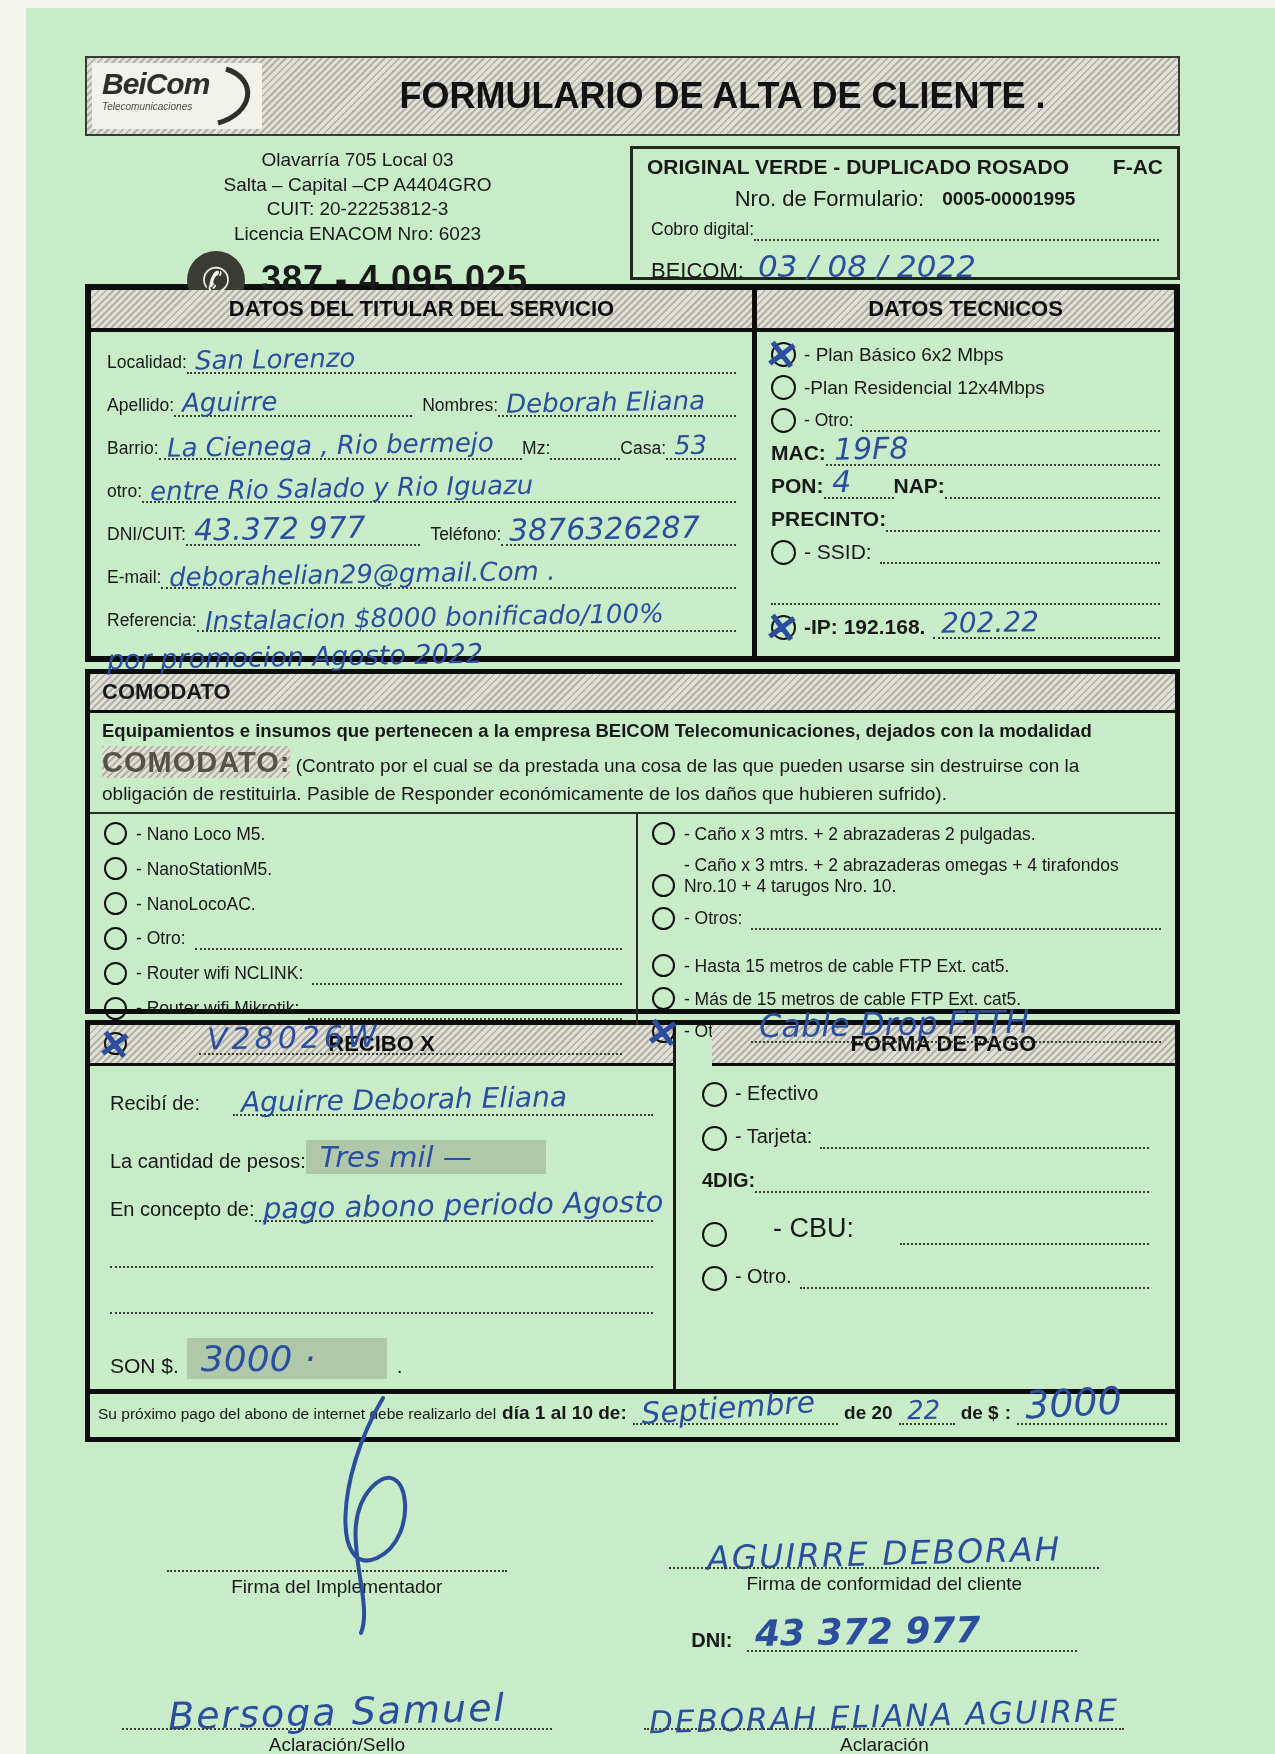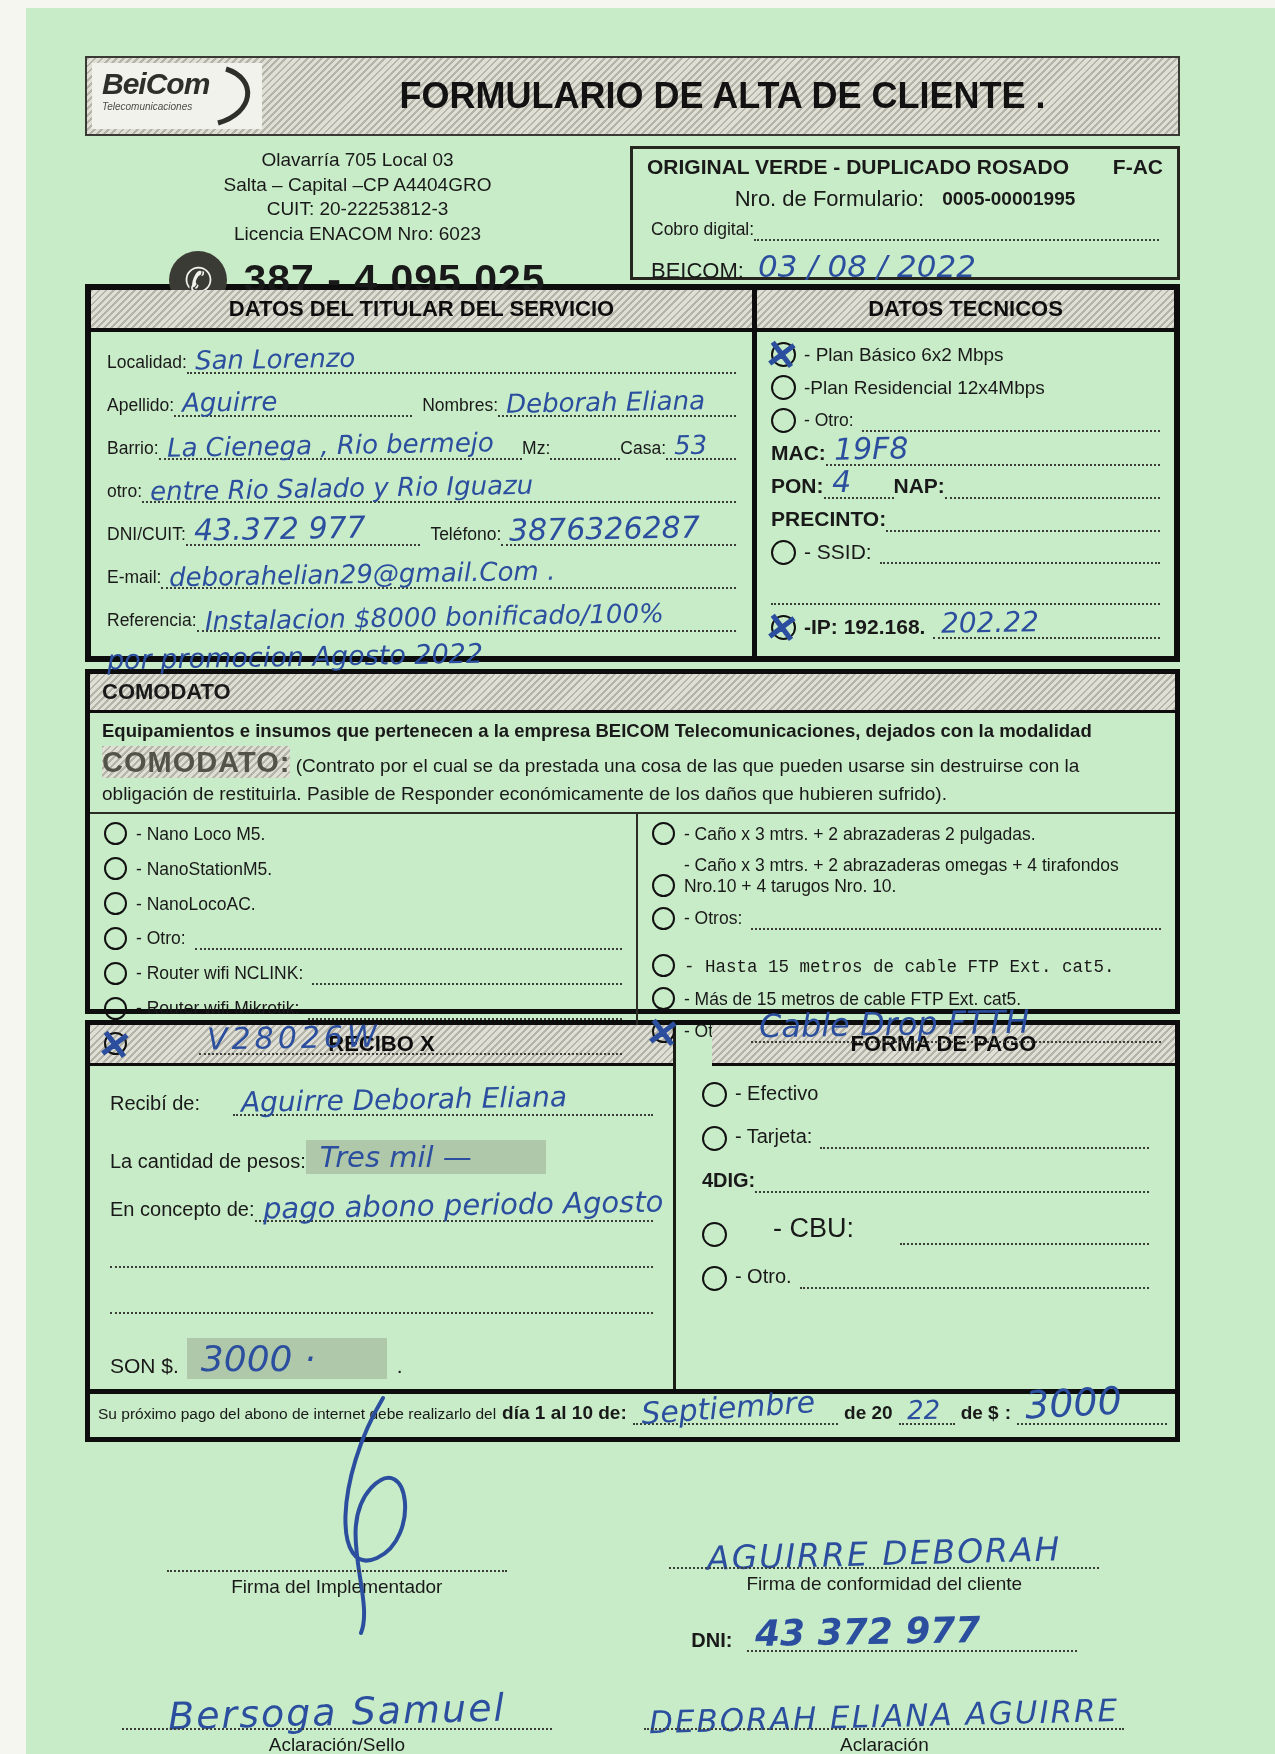--- a/index.html
+++ b/index.html
@@ -16,21 +16,21 @@
   .logo-box { background:#f2f2ec; margin:5px; padding:4px 10px 2px 10px; width:170px; position:relative; }
   .logo-name { font-size:30px; font-weight:bold; font-style:italic; color:#2e2e2a; letter-spacing:-1px; }
   .logo-sub { font-size:10px; font-style:italic; color:#4c4c46; }
   .logo-swoosh { position:absolute; right:2px; top:2px; }
   .form-title { flex:1; display:flex; align-items:center; justify-content:center; font-size:36px; font-weight:bold; color:#121212; }
 
   .info-row { display:flex; margin-top:4px; height:140px; }
   .company-block { width:545px; text-align:center; padding-top:8px; font-size:19px; line-height:1.3; }
   .phone-row { display:flex; align-items:center; justify-content:center; gap:16px; margin-top:4px; }
   .phone-icon { width:58px; height:58px; border-radius:50%; background:#3b3b35; color:#f3f3ee; font-size:34px; display:flex; align-items:center; justify-content:center; }
-  .phone-number { font-size:41px; font-weight:600; letter-spacing:1px; }
+  .phone-number { font-size:36px; font-weight:600; letter-spacing:1px; }
   .meta-box { flex:1; border:3px solid #26261f; margin-top:6px; padding:6px 14px 4px 14px; display:flex; flex-direction:column; gap:7px; }
   .meta-r1 { display:flex; justify-content:space-between; font-weight:bold; font-size:21px; }
   .meta-r2 { display:flex; justify-content:center; gap:18px; font-size:22px; align-items:flex-end; }
   .meta-num { font-weight:bold; font-size:19px; padding-bottom:2px; }
   .meta-r3 { display:flex; font-size:21px; align-items:flex-end; padding:0 4px; }
   .meta-r4 { display:flex; font-size:22px; align-items:flex-end; gap:14px; padding:0 4px; }
 
   
   .frow { display:flex; align-items:flex-end; font-size:17.5px; }
   .lbl { white-space:nowrap; padding-bottom:1px; }
@@ -56,21 +56,21 @@
   .com-head { font-weight:bold; font-size:22px; padding:5px 12px; border-bottom:3px solid #0d0d0d; }
   .com-intro { font-weight:bold; font-size:18.5px; padding:7px 12px 0 12px; }
   .com-def { padding:2px 12px 6px 12px; font-size:19px; line-height:1.3; }
   .com-word { font-weight:bold; font-size:29px; color:#53534a; letter-spacing:1px; }
   .com-grid { display:flex; flex:1; border-top:2px solid #2c2c26; }
   .com-col { padding:8px 14px 4px 14px; display:flex; flex-direction:column; }
   .com-col.l { width:50.5%; border-right:2px solid #2c2c26; gap:12px; }
   .com-col.r { flex:1; gap:10px; }
   .citem { display:flex; align-items:flex-end; gap:9px; font-size:17.5px; }
   .citem .circle { width:23px; height:23px; flex:0 0 23px; }
-  .gap-top { margin-top:14px;font-family:Liberation Mono, monospace; }
+  .gap-top { margin-top:14px; }
 
   
   .recibo-box { border:5px solid #0d0d0d; margin-top:6px; display:flex; flex-wrap:wrap; }
   .r-left { width:54%; border-right:3px solid #1c1c16; height:364px; display:flex; flex-direction:column; }
   .r-right { flex:1; height:292px; display:flex; flex-direction:column; }
   .r-fields { padding:26px 20px 0 20px; display:flex; flex-direction:column; gap:24px; font-size:20px; }
   .hl { background:rgba(125,125,110,.32); padding:0 14px; min-width:240px; display:inline-block; position:relative; }
   .p-fields { padding:16px 26px 0 26px; display:flex; flex-direction:column; gap:20px; font-size:20px; }
   .p-fields .trow { align-items:flex-end; }
   .p-fields .circle { margin-bottom:-2px; }

